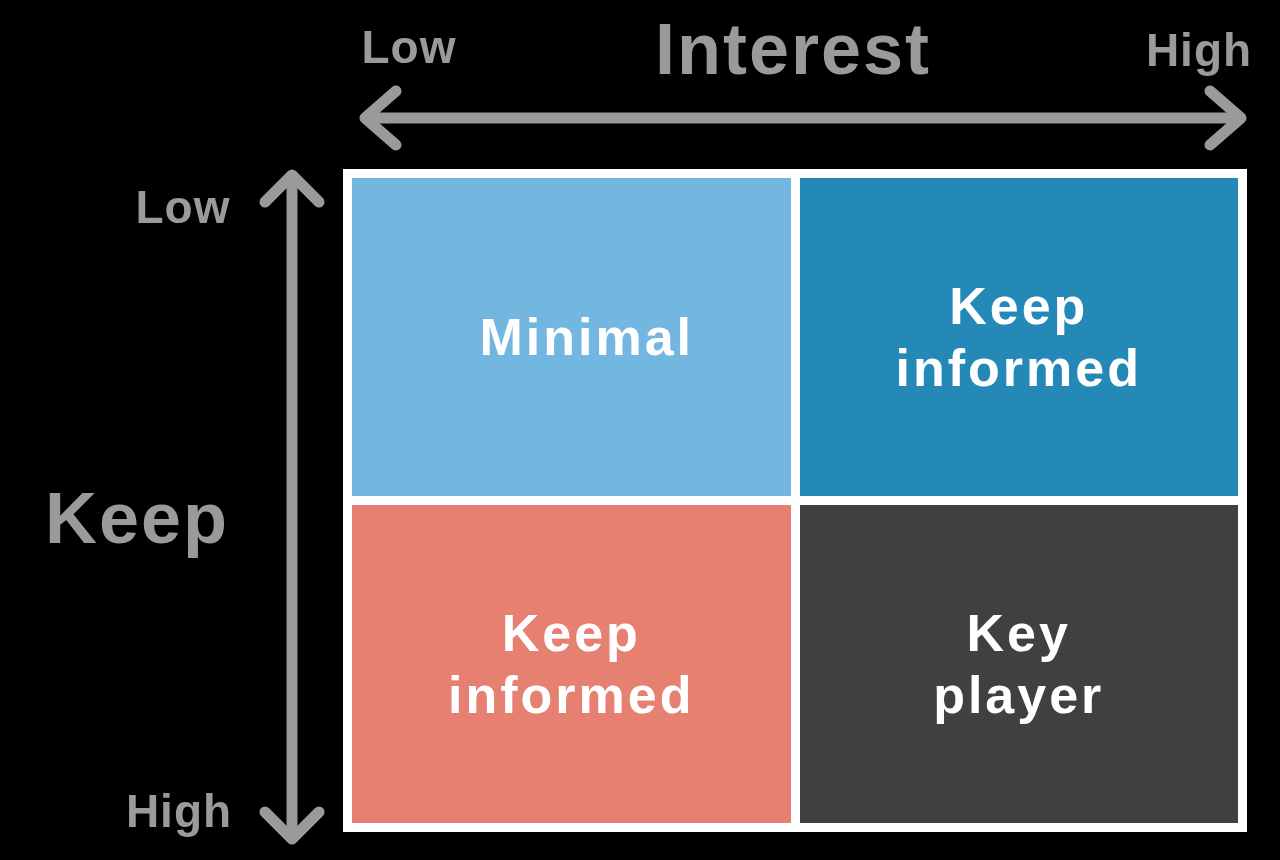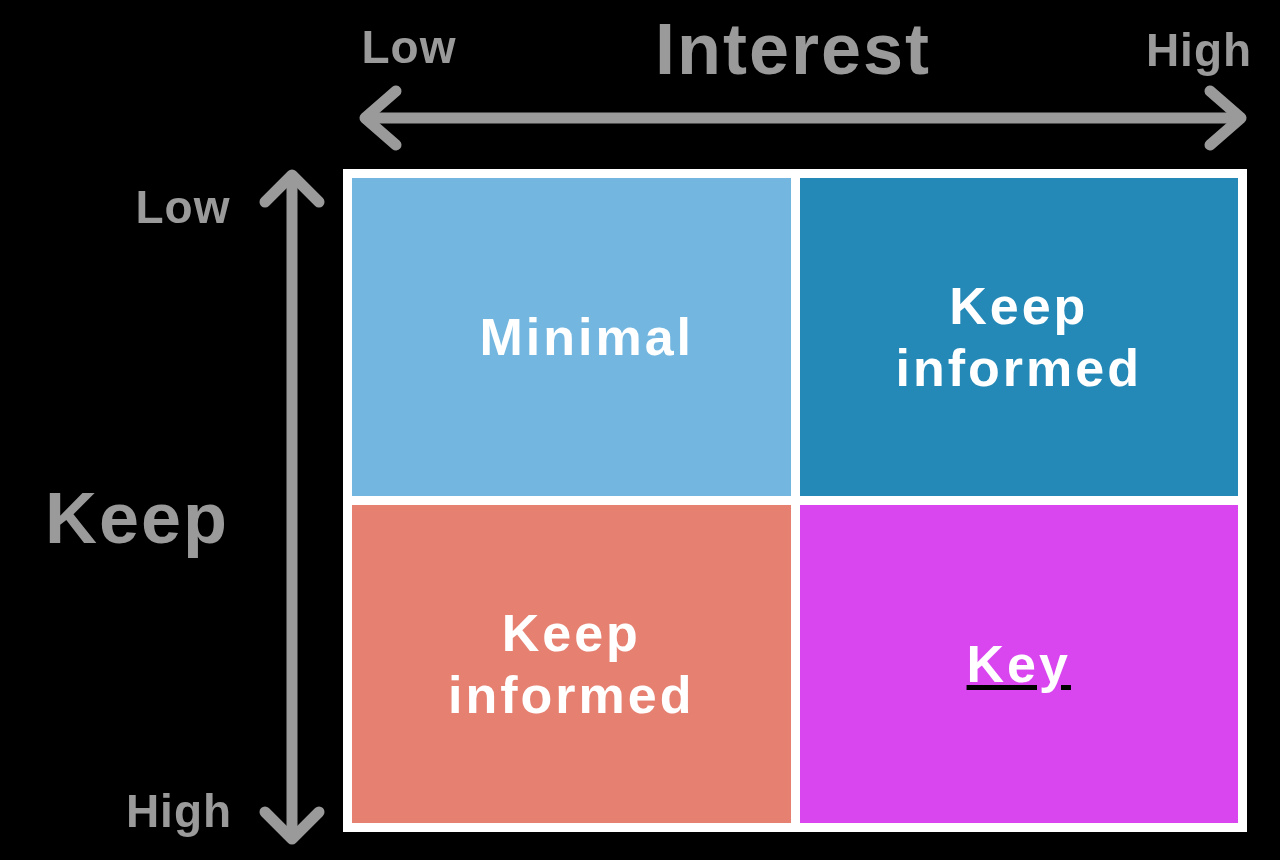--- a/index.html
+++ b/index.html
@@ -67,18 +67,19 @@
       <div class="q-line">Minimal</div>
     </div>
     <div class="quadrant" style="background: rgb(37, 137, 184);">
       <div class="q-line">Keep</div>
       <div class="q-line">informed</div>
     </div>
     <div class="quadrant" style="background: rgb(230, 129, 114);">
       <div class="q-line">Keep</div>
       <div class="q-line">informed</div>
     </div>
-    <div class="quadrant" style="background: #d946ef; text-decoration: underline;">
+    <div class="quadrant" style="background: #404040;">
       <div class="q-line">Key</div>
+      <div class="q-line">player</div>
     </div>
   </div>
 
 </div>
 
 </body></html>

